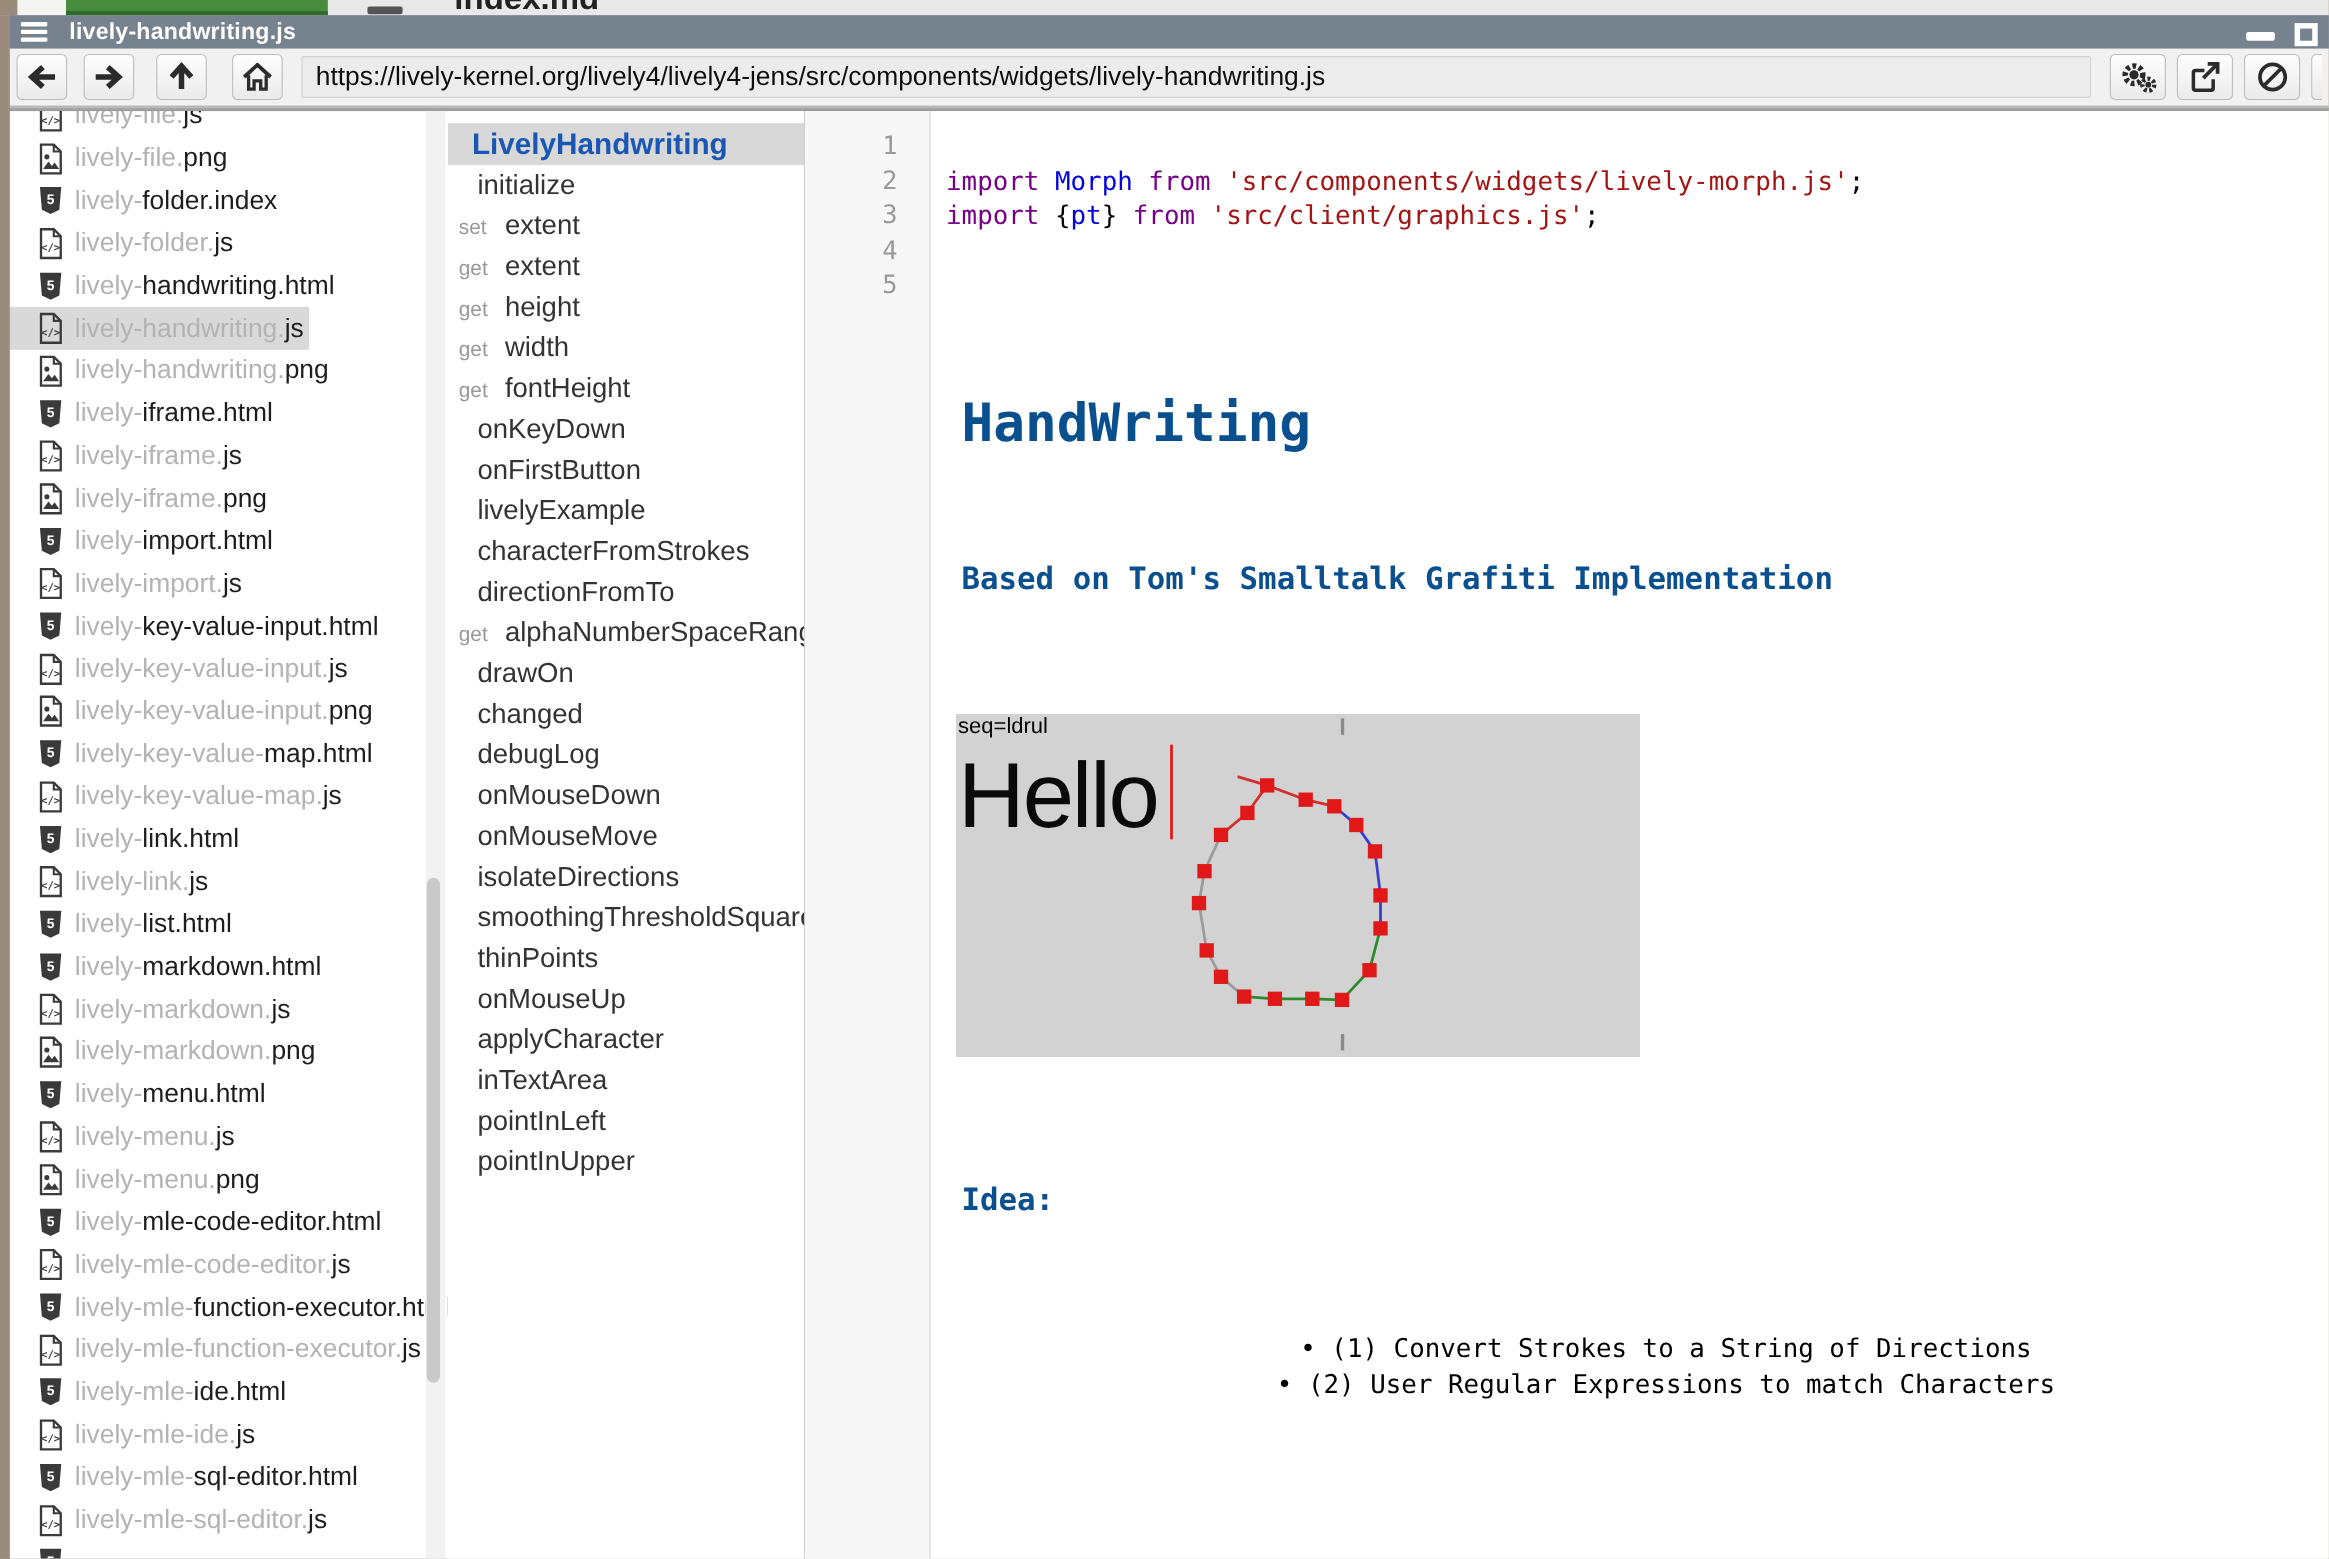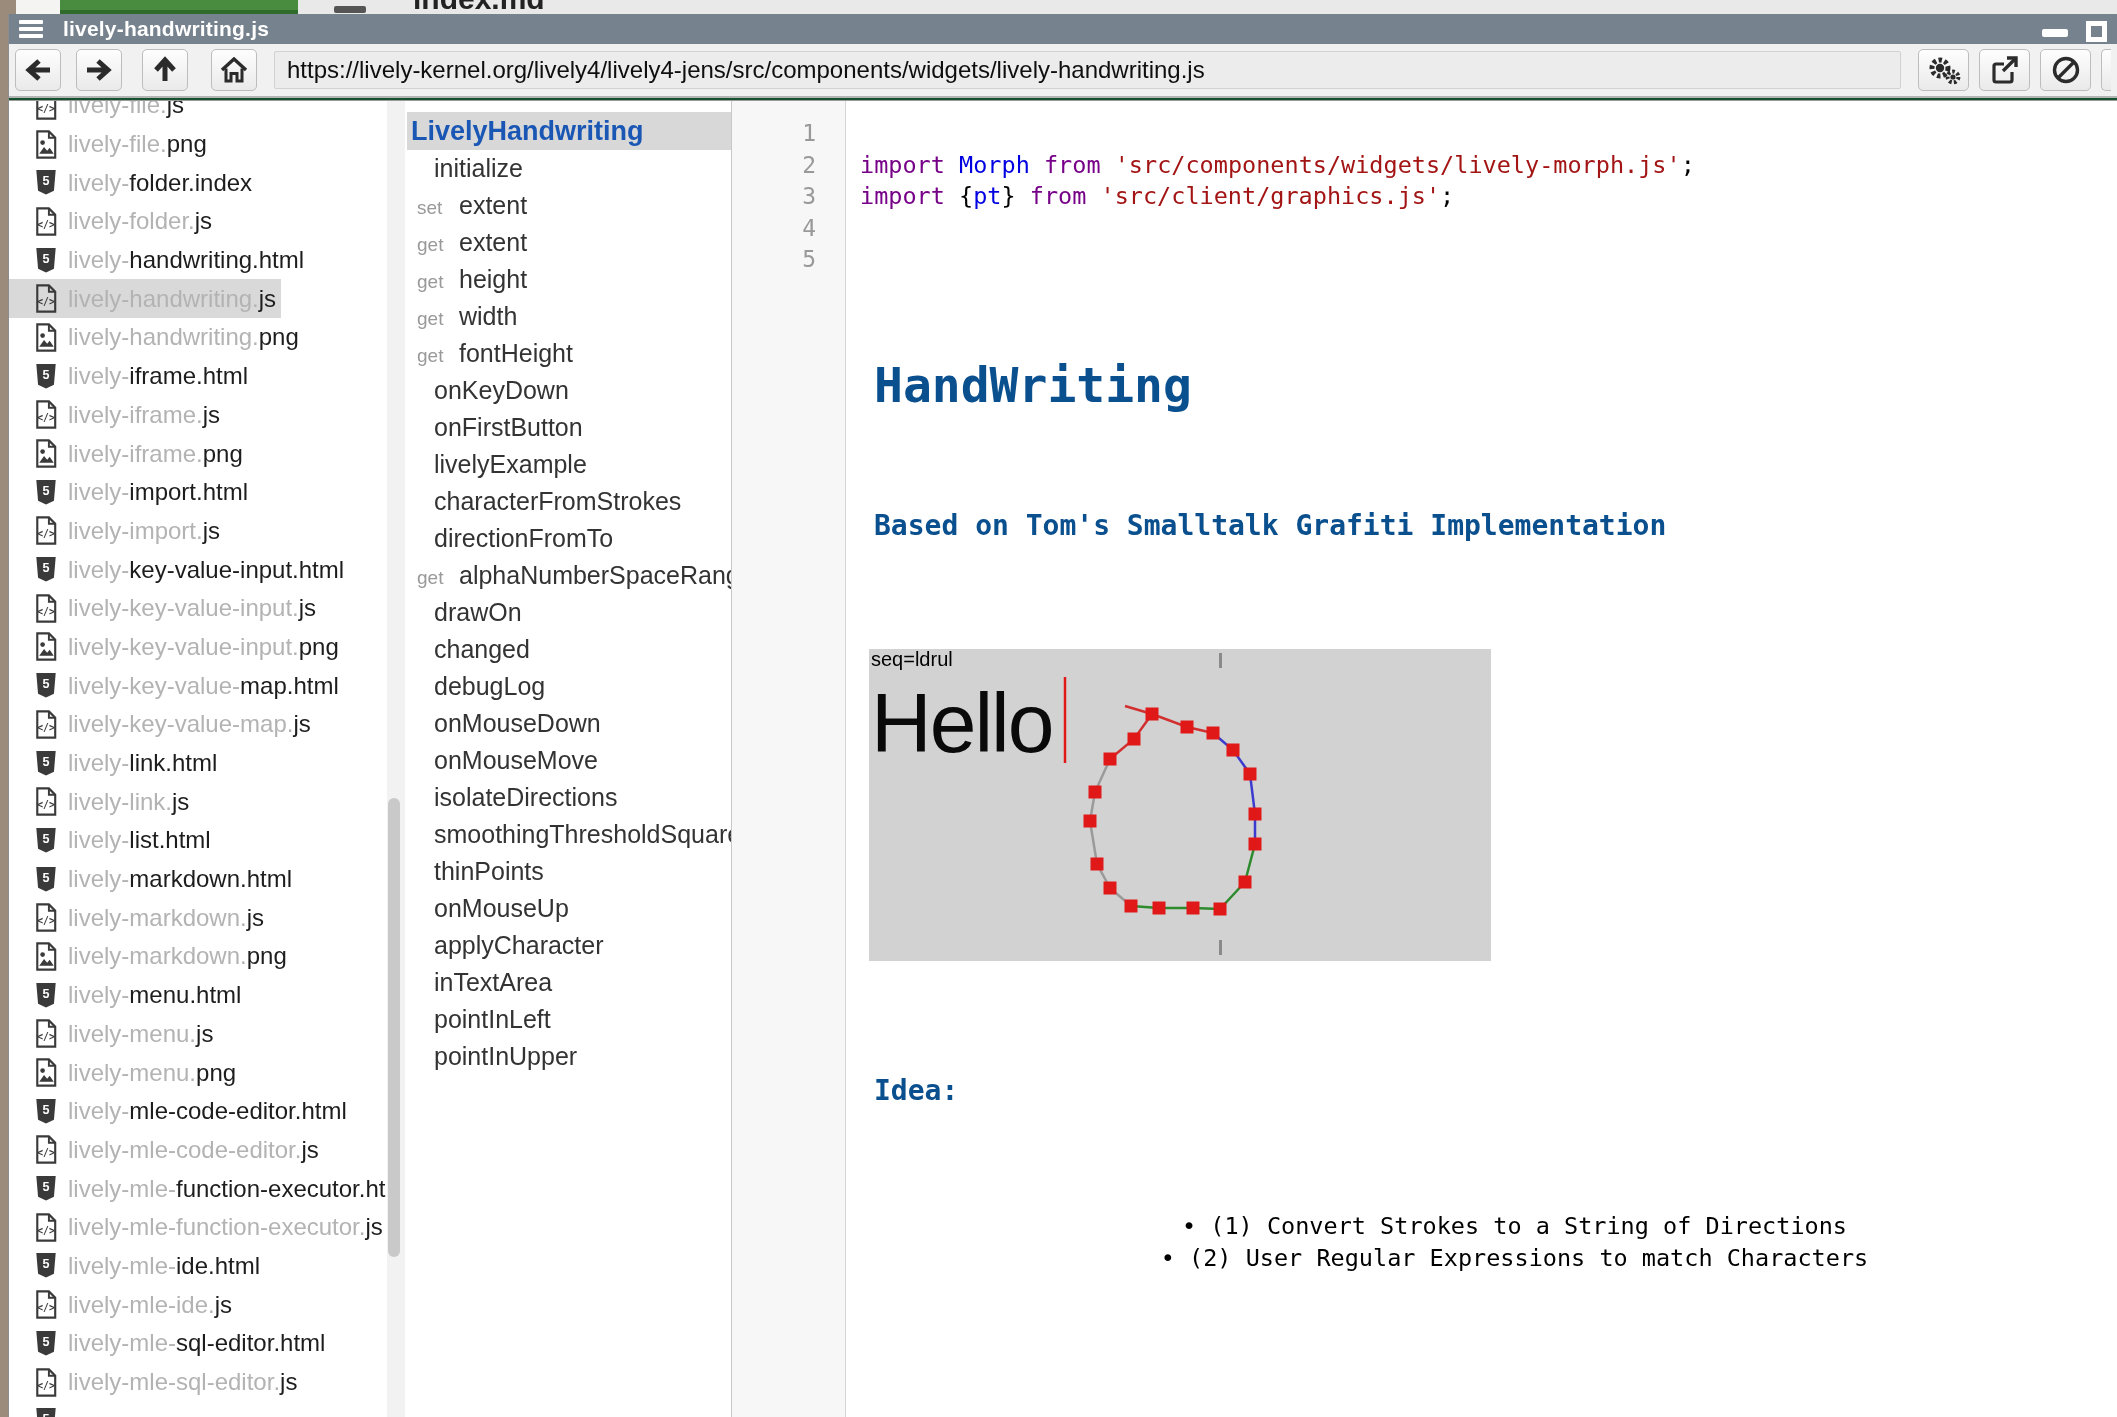--- a/index.html
+++ b/index.html
@@ -8,21 +8,21 @@
   
   .desk-strip { position:absolute; left:0; top:0; width:2117px; height:14px; background:#e9e9e9; }
   .desk-tan { position:absolute; left:0; top:0; width:16px; height:14px; background:#9b8b7b; }
   .desk-white { position:absolute; left:16px; top:0; width:44px; height:14px; background:#f4f4f2; }
   .desk-green { position:absolute; left:60px; top:0; width:238px; height:14px; background:#4a8c3f; border-bottom:4px solid #2f6b2a; }
   .desk-dash { position:absolute; left:334px; top:6px; width:32px; height:7px; background:#555; border-radius:2px; }
   .desk-tab-label { position:absolute; left:413px; top:-18px; font-size:30px; font-weight:bold; color:#222; }
   .desk-left-edge { position:absolute; left:0; top:14px; width:8px; height:1403px; background:#9b8b7b; }
 
   
-  .window { position:absolute; left:8px; top:14px; width:2109px; height:1403px; background:#14532d; border-left:1px solid #8d8d8d; }
+  .window { position:absolute; left:8px; top:14px; width:2109px; height:1403px; background:#a3a3a3; border-left:1px solid #8d8d8d; }
 
   .titlebar { height:30px; background:#76828d; display:flex; align-items:center; position:relative; }
   .hamburger { width:24px; margin-left:10px; cursor:pointer; }
   .hamburger div { height:4px; background:#fff; border-radius:1px; margin:3px 0; }
   .win-title { color:#fff; font-weight:bold; font-size:21px; margin-left:20px; letter-spacing:.2px; }
   .win-controls { position:absolute; right:10px; top:0; height:30px; display:flex; align-items:center; gap:18px; }
   .btn-min { width:26px; height:8px; background:#fff; border-radius:2px; margin-top:8px; }
   .btn-max { width:21px; height:21px; border:5px solid #fff; background:transparent; margin-top:4px; }
 
   .toolbar { height:54px; background:#f1f1f1; border-bottom:2px solid #b5b5b5; display:flex; align-items:center; padding:0 6px; }
@@ -42,21 +42,21 @@
   .file-list { margin-top:-15px; }
   .frow { height:38.7px; display:flex; align-items:center; padding-left:24px; font-size:24px; white-space:nowrap; }
   .frow.sel { background:#d9d9d9; width:272px; }
   .ficon { width:26px; height:31px; flex:0 0 auto; margin-right:9px; }
   .fgray { color:#b3b3b3; } .fblack { color:#1d1d1d; }
   .sb-track { position:absolute; right:2px; top:0; bottom:0; width:18px; background:#f2f2f2; }
   .sb-thumb { position:absolute; right:5px; top:697px; height:459px; width:12px; background:#c9c9c9; border-radius:6px; }
 
   
   .outline { width:325px; flex:0 0 auto; border-right:1px solid #c9c9c9; padding-top:11px; overflow:hidden; background:#fff; }
-  .otitle { height:38px; line-height:38px; background:#d8d8d8; color:#1a57b5; font-weight:bold; font-size:27px; padding-left:4px; white-space:nowrap; }
+  .otitle { height:38px; line-height:38px; background:#d8d8d8; color:#1a57b5; font-weight:bold; font-size:27px; padding-left:22px; white-space:nowrap; }
   .orow { height:37px; line-height:37px; padding-left:27px; font-size:25px; color:#333; white-space:nowrap; }
   .opfx { display:inline-block; width:42px; margin-left:-17px; font-size:19px; color:#999; }
 
   
   .editor { flex:1 1 auto; position:relative; background:#fff; overflow:hidden;
             font-family:"DejaVu Sans Mono",monospace; font-size:23.5px; }
   .gutter-bg { position:absolute; left:0; top:0; bottom:0; width:114px; background:#f7f7f7; border-right:1px solid #d4d4d4; }
   .elines { position:relative; padding-top:17px; }
   .eline { display:flex; }
   .gut { flex:0 0 114px; text-align:right; padding-right:30px; color:#999; font-size:23px; line-height:31.5px; font-family:"DejaVu Sans Mono",monospace; }

